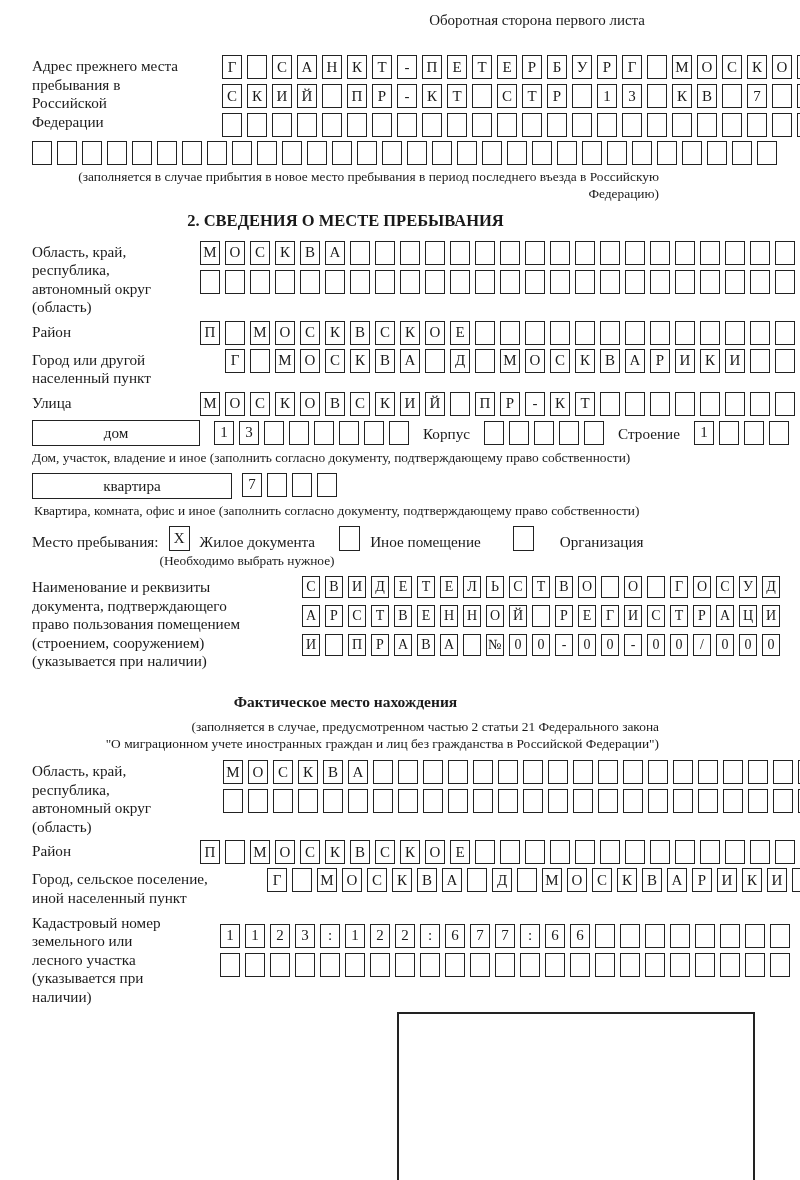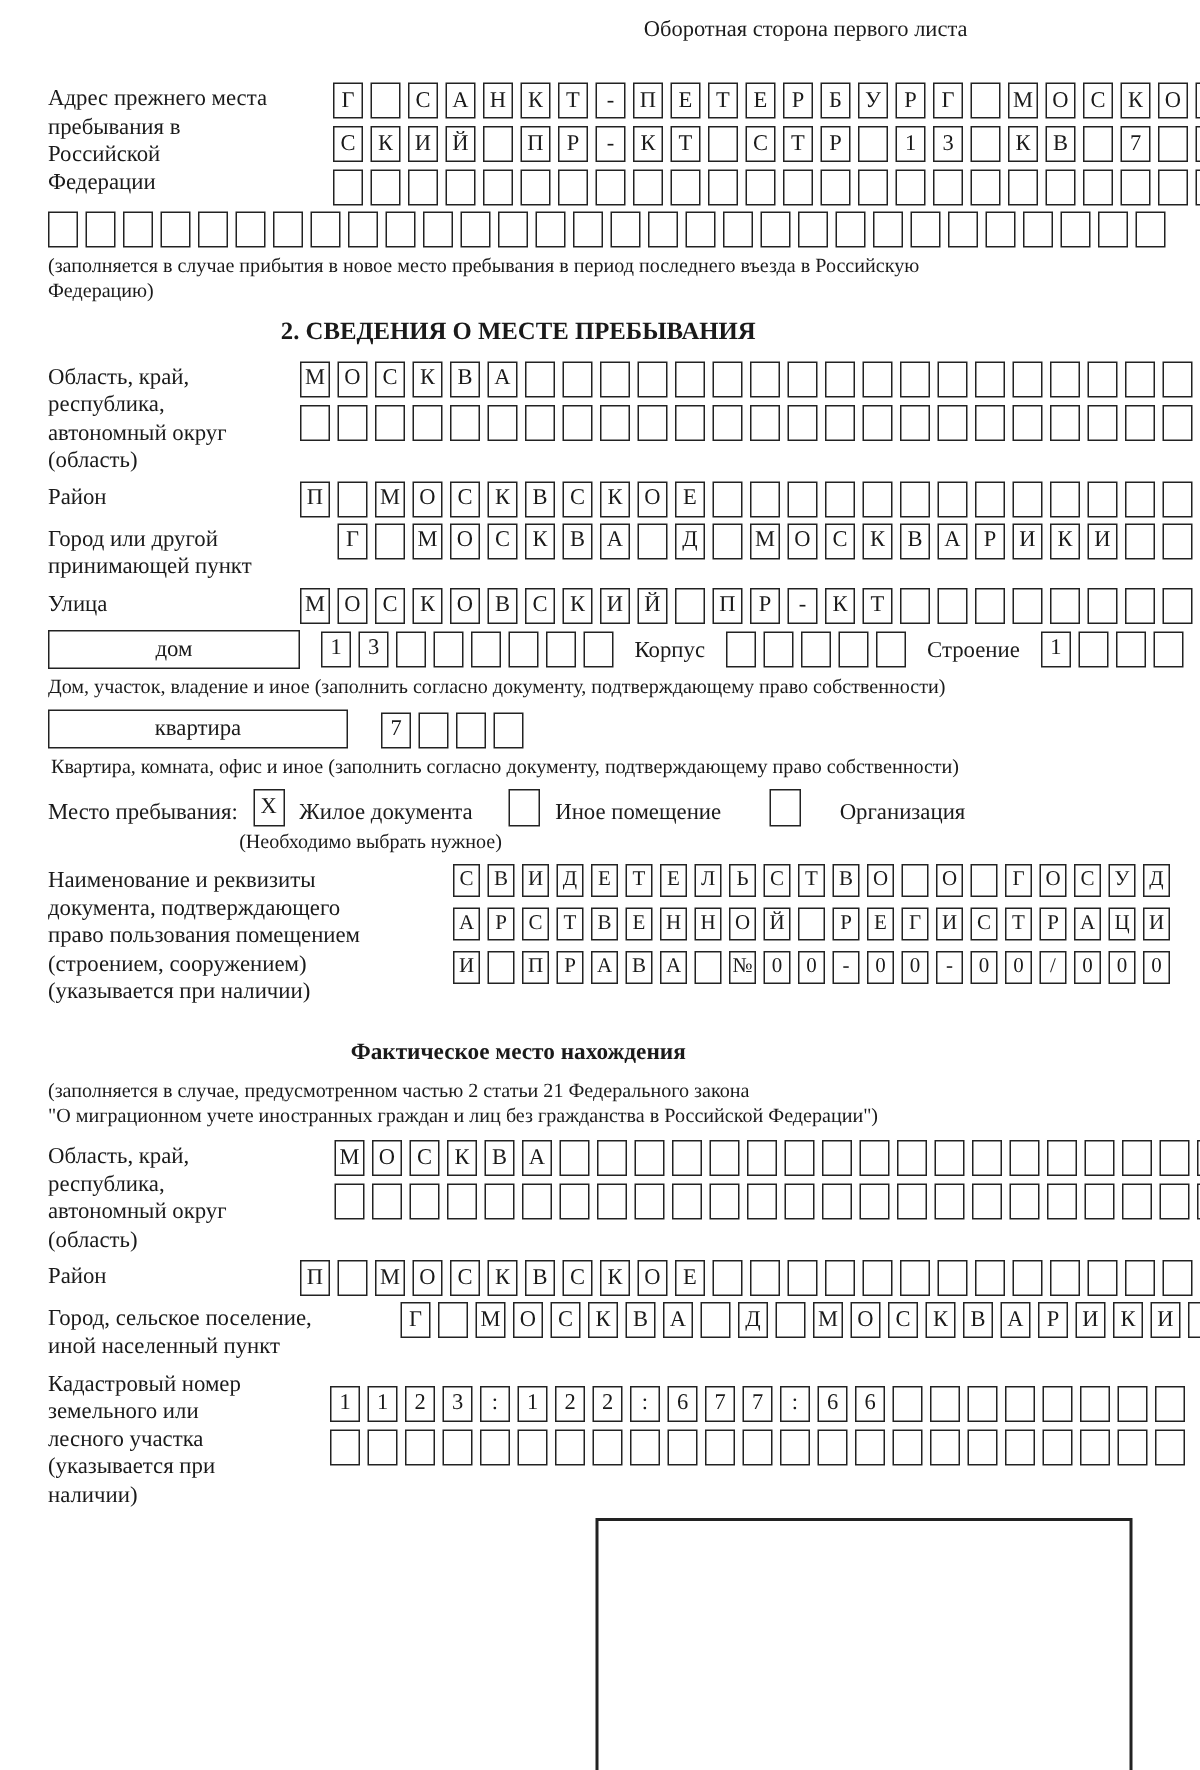--- a/index.html
+++ b/index.html
@@ -21,21 +21,21 @@
   .cell {
     width:20px; height:24px; flex:0 0 auto;
     border:1.7px solid #222;
     display:inline-flex; align-items:center; justify-content:center;
     font-size:15px; line-height:1; overflow:hidden;
   }
   .sm .cell { width:18px; height:22px; font-size:14px; }
   .sm { gap:5px; }
 
   .fnote { font-size:13.4px; line-height:1.25; }
-  .center { text-align:left; }
+  .center { text-align:right; }
 
   .sec-title { text-align:center; font-weight:bold; font-size:16.5px; margin:8px 0 10px 0; }
   .sub-title { text-align:center; font-weight:bold; font-size:15.5px; margin:22px 0 8px 0; }
 
   .namebox {
     border:1.7px solid #222; height:26px;
     display:flex; align-items:center; justify-content:center;
     font-size:15.2px; flex:0 0 auto;
   }
   .inline-lbl { font-size:15.2px; padding-top:3px; flex:0 0 auto; }
@@ -264,21 +264,21 @@
         <span class="cell"></span>
         <span class="cell"></span>
         <span class="cell"></span>
         <span class="cell"></span>
         <span class="cell"></span>
         <span class="cell"></span>
       </div>
   </div>
 
   <div class="frow">
-    <div class="flabel" style="width:151px">Город или другой принимающей пункт</div>
+    <div class="flabel" style="width:151px">Город или другой населенный пункт</div>
     <div class="cells">
         <span class="cell">Г</span>
         <span class="cell"></span>
         <span class="cell">М</span>
         <span class="cell">О</span>
         <span class="cell">С</span>
         <span class="cell">К</span>
         <span class="cell">В</span>
         <span class="cell">А</span>
         <span class="cell"></span>
@@ -353,21 +353,21 @@
     <div class="inline-lbl">Строение</div>
     <div class="cells">
         <span class="cell">1</span>
         <span class="cell"></span>
         <span class="cell"></span>
         <span class="cell"></span>
       </div>
   </div>
   <div class="fnote" style="margin:2px 0 6px 0">Дом, участок, владение и иное (заполнить согласно документу, подтверждающему право собственности)</div>
 
-  <div class="frow" style="gap:22px; align-items:flex-end">
+  <div class="frow" style="gap:10px; align-items:flex-start">
     <div class="namebox" style="width:200px">квартира</div>
     <div class="cells">
         <span class="cell">7</span>
         <span class="cell"></span>
         <span class="cell"></span>
         <span class="cell"></span>
       </div>
   </div>
   <div class="fnote" style="margin:3px 0 7px 2px">Квартира, комната, офис и иное (заполнить согласно документу, подтверждающему право собственности)</div>
 

